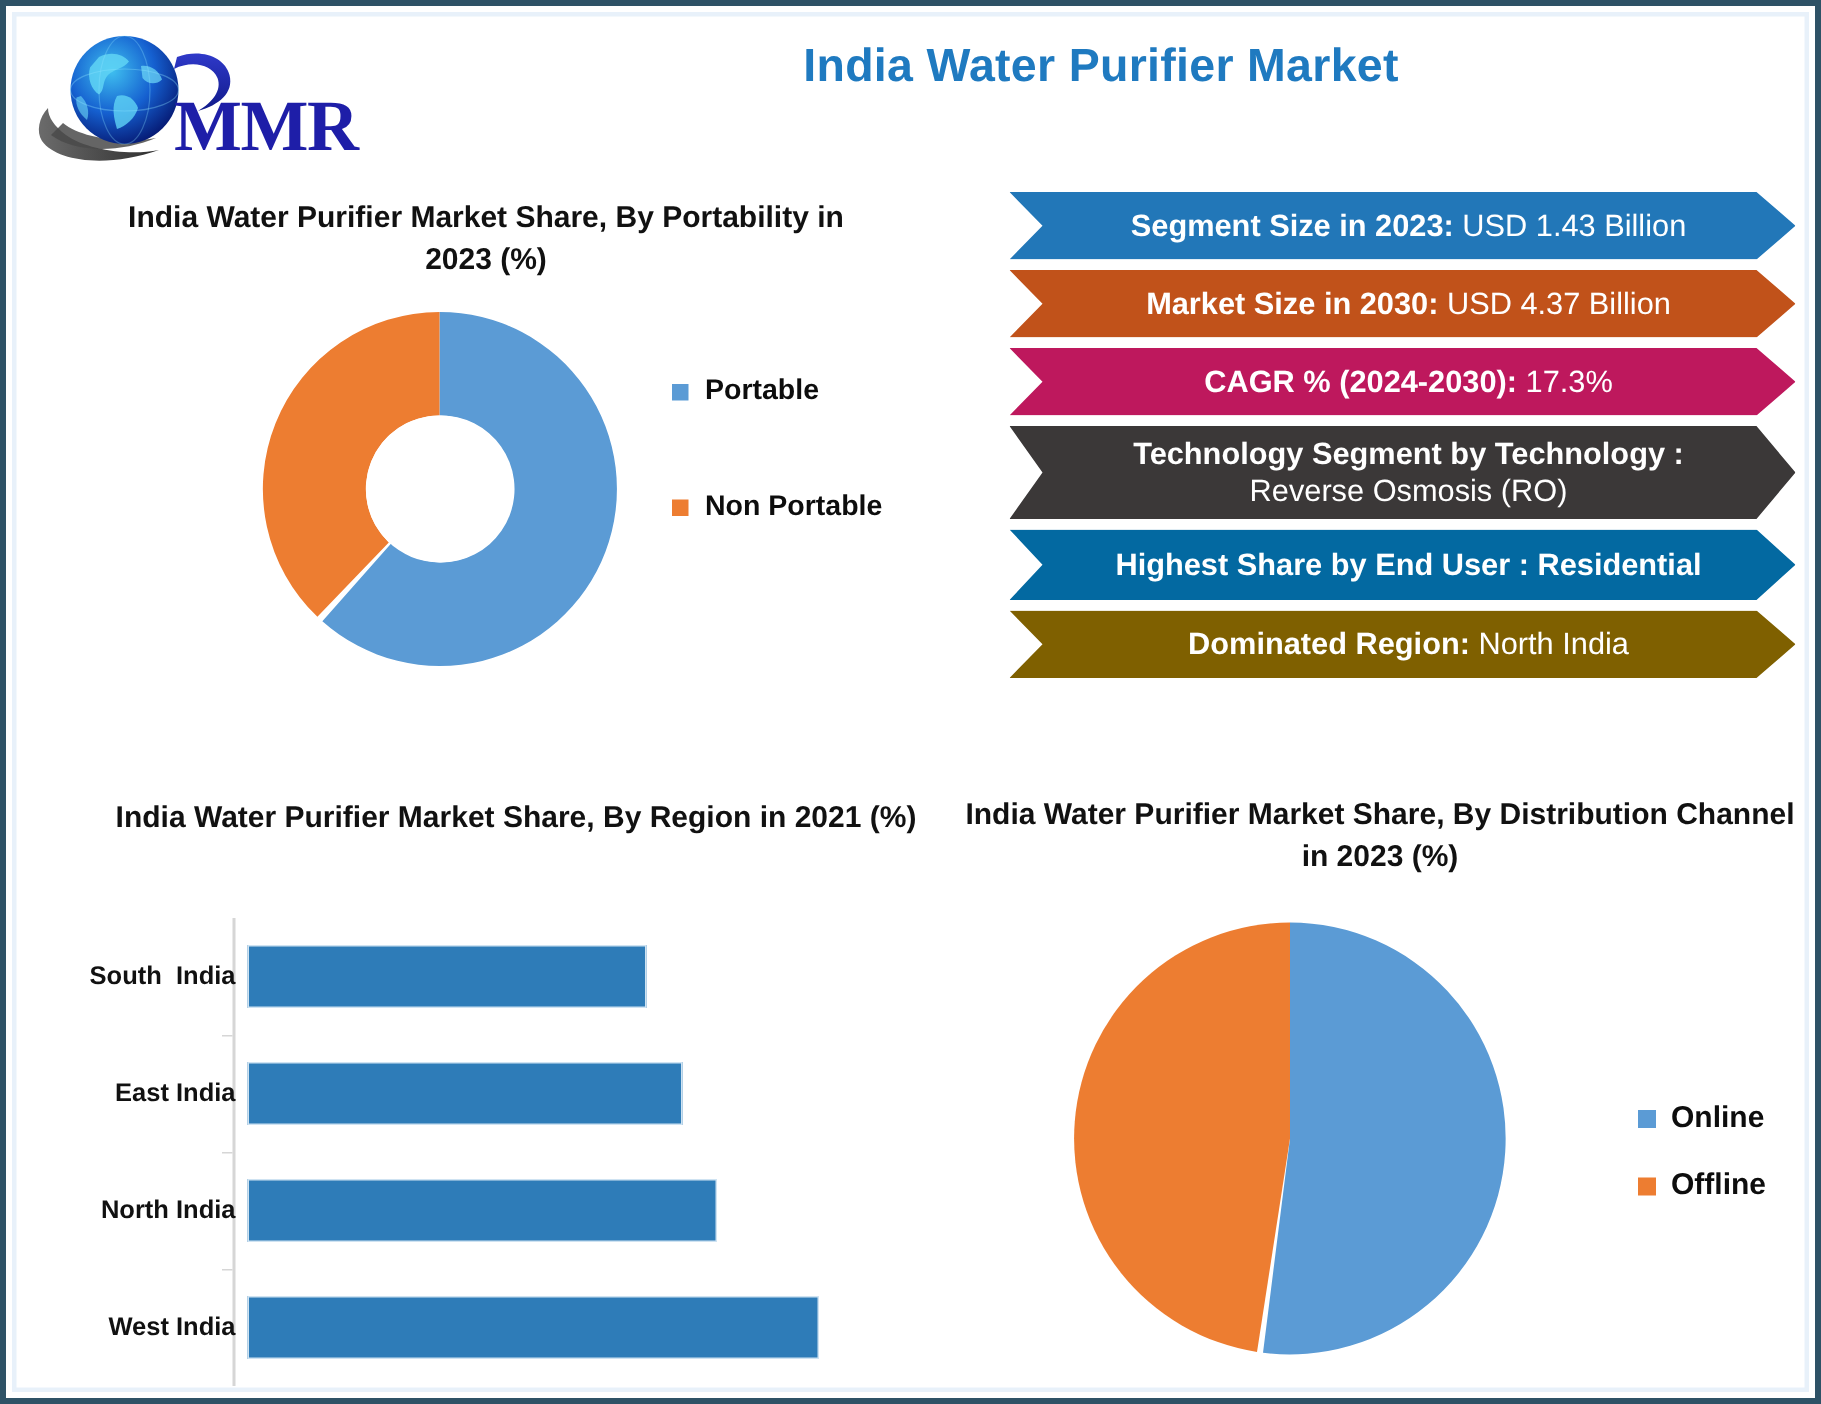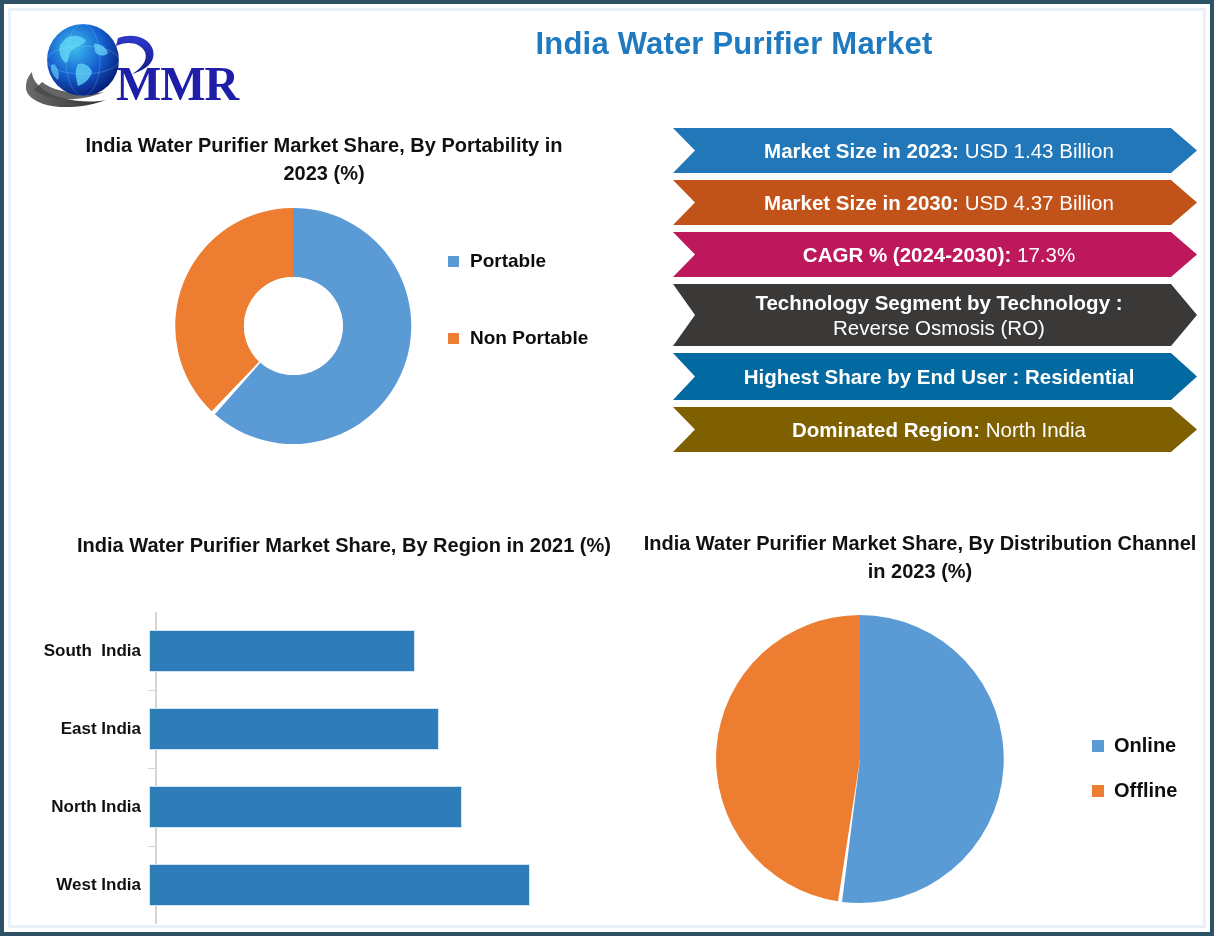--- a/index.html
+++ b/index.html
@@ -146,21 +146,21 @@
   }
   .bar-tick {
     position: absolute;
     left: 130px;
     width: 7px;
     height: 1px;
     background: #d6d6d6;
   }
   .bar-row {
     position: absolute;
-    left: 0;
+    left: 16px;
     width: 600px;
     height: 78px;
     display: flex;
     align-items: center;
   }
   .bar-label {
     width: 131px;
     text-align: right;
     padding-right: 8px;
     font-size: 17px;
@@ -260,21 +260,21 @@
     <div class="legend-row">
       <span class="legend-swatch" style="background:#ed7d31"></span>
       <span class="legend-label">Non Portable</span>
     </div>
   </div>
 
   <div id="banners">
 
     <div class="banner b-h1">
       <div class="banner-text">
-        <span class="k">Market Size in 2023:</span>
+        <span class="k">Segment Size in 2023:</span>
         <span class="v">USD 1.43 Billion</span>
       </div>
     </div>
 
     <div class="banner b-h2">
       <div class="banner-text">
         <span class="k">Market Size in 2030:</span>
         <span class="v">USD 4.37 Billion</span>
       </div>
     </div>

